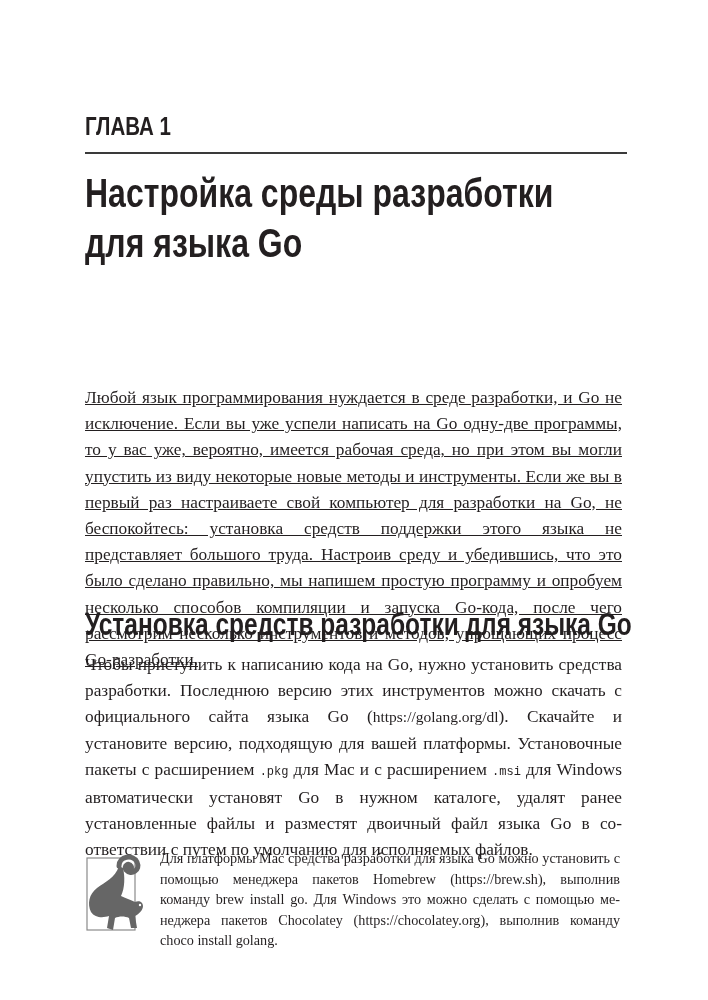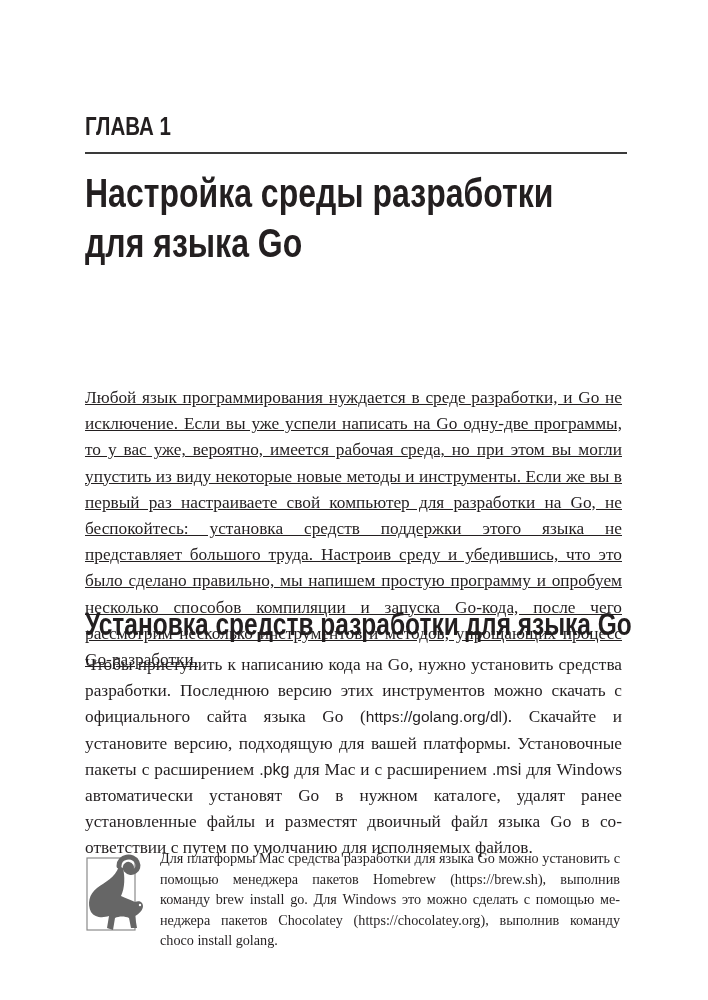--- a/index.html
+++ b/index.html
@@ -38,22 +38,22 @@
   .p-intro { top: 385px; text-decoration: underline; }
 
   .section-title {
     position: absolute; top: 605px; left: 0; margin: 0;
     font-family: "Liberation Sans", sans-serif;
     font-weight: bold; font-size: 31px; line-height: 40px;
     transform: scaleX(0.79); transform-origin: left top;
     width: 700px; white-space: nowrap; color: #231f20;
   }
   .p-install { top: 652px; }
-  .url-sans { font-family: Liberation Sans, sans-serif; font-size: 15.5px; }
-  .code { font-family: Liberation Sans, sans-serif; font-size: 16px; }
+  .url-sans { font-family: Liberation Serif, serif; font-size: 15.5px; }
+  .code { font-family: Liberation Mono, monospace; font-size: 12px; }
 
   .note {
     position: absolute; top: 848px; left: 0; width: 540px; height: 100px;
   }
   .note-icon {
     position: absolute; left: 0; top: 0; width: 62px; height: 92px;
   }
   .note-text {
     position: absolute; left: 75px; top: 0; width: 460px; margin: 0;
     font-family: "Liberation Serif", serif;

